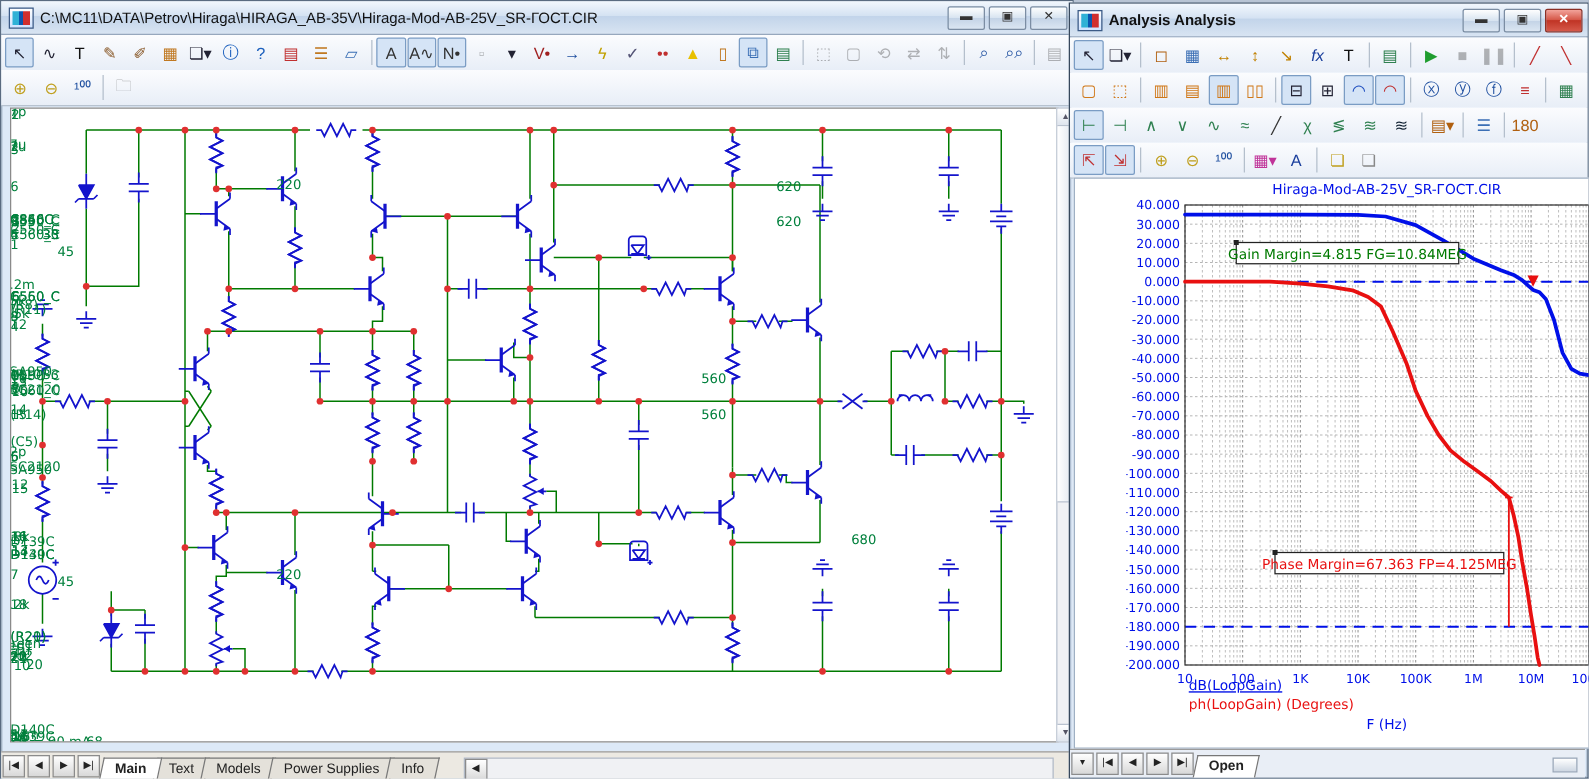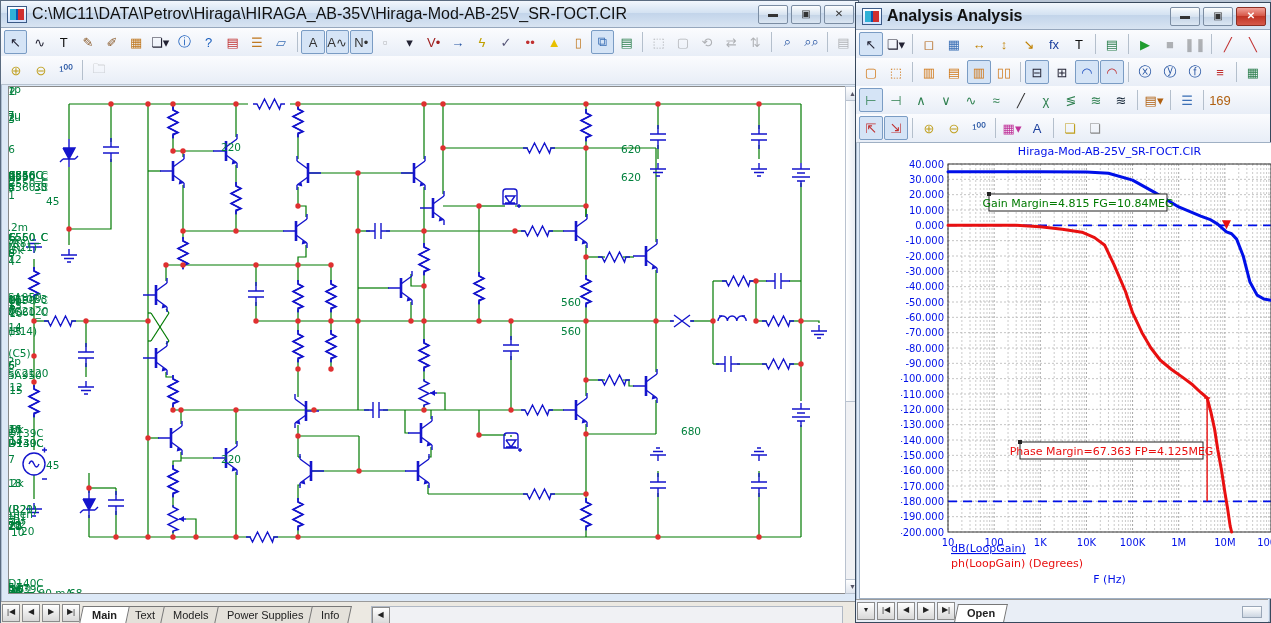--- a/index.html
+++ b/index.html
@@ -3,21 +3,21 @@
 <meta charset="utf-8">
 <style>
   html,body{margin:0;padding:0;background:#9aa7b8;font-family:"Liberation Sans",sans-serif;}
   #stage{position:relative;width:1271px;height:623px;background:#b8c4d4;overflow:hidden;}
   .win{position:absolute;background:#dde9f7;border:1px solid #5a6b80;box-shadow:0 0 0 1px #aebdd0 inset;}
   .titlebar{height:26px;display:flex;align-items:center;padding:0 4px;
     background:linear-gradient(#f2f7fd,#d4e2f2 45%,#c2d4ea 46%,#d8e4f2);border-bottom:1px solid #96a7bd;}
   .titlebar .ticon{width:18px;height:15px;margin:0 5px 0 2px;background:linear-gradient(#fff,#cfe2ff);border:1px solid #3b5a86;position:relative;}
   .titlebar .ticon:after{content:"";position:absolute;left:2px;top:2px;right:2px;bottom:2px;
     background:linear-gradient(90deg,#2fb1d6 0 40%,#0a56b0 40% 60%,#d02f2f 60%);}
-  .ttext{font-size:16px;color:#111;white-space:nowrap;overflow:hidden;flex:1;}
+  .ttext{font-size:12px;color:#111;white-space:nowrap;overflow:hidden;flex:1;}
   .winbtns{display:flex;gap:3px;}
   .wbtn{width:28px;height:17px;border:1px solid #7b8da3;border-radius:2px;font-size:10px;line-height:15px;text-align:center;
     background:linear-gradient(#fdfefe,#d7e3f0 50%,#c3d3e6 51%,#dbe6f2);color:#333;}
   .wbtn.close-active{background:linear-gradient(#f2a39a,#d6594a 45%,#c03425 50%,#d6594a);color:#fff;border-color:#8c2f24;font-weight:bold;}
   .toolbar{display:flex;align-items:center;gap:1px;padding:1px 3px;background:linear-gradient(#fbfcfe,#e8eef7);}
   .tb-sep{width:1px;height:20px;background:#b4bfcc;margin:0 3px;}
   .tico{width:22px;height:22px;display:flex;align-items:center;justify-content:center;font-size:13px;color:#223;
     border:1px solid transparent;border-radius:2px;background:transparent;white-space:nowrap;}
   .tico.pressed{border-color:#7a9cc4;background:#d5e4f6;}
   .tico.disabled{opacity:.32;filter:grayscale(1);}
@@ -853,21 +853,21 @@
     </div>
     <div class="toolbar" style="height:26px;flex-wrap:nowrap;">
         <div class="tico pressed">↖</div>
         <div class="tico">❏▾</div>
         <div class="tb-sep"></div>
         <div class="tico" style="color: rgb(176, 96, 16);">◻</div>
         <div class="tico" style="color: rgb(59, 111, 181);">▦</div>
         <div class="tico" style="color: rgb(192, 128, 0);">↔</div>
         <div class="tico" style="color: rgb(192, 128, 0);">↕</div>
         <div class="tico" style="color: rgb(192, 128, 0);">↘</div>
-        <div class="tico" style="color: rgb(27, 63, 157);">fx</div>
+        <div class="tico" style="color: rgb(27, 63, 157); font-style: italic;">fx</div>
         <div class="tico" style="color: rgb(17, 17, 17);">T</div>
         <div class="tb-sep"></div>
         <div class="tico" style="color: rgb(47, 128, 80);">▤</div>
         <div class="tb-sep"></div>
         <div class="tico" style="color: rgb(31, 157, 47);">▶</div>
         <div class="tico disabled">■</div>
         <div class="tico disabled">❚❚</div>
         <div class="tb-sep"></div>
         <div class="tico" style="color: rgb(192, 48, 48);">╱</div>
         <div class="tico" style="color: rgb(192, 48, 48);">╲</div>
@@ -903,21 +903,21 @@
         <div class="tico" style="color: rgb(51, 51, 51);">╱</div>
         <div class="tico" style="color: rgb(47, 128, 80);">χ</div>
         <div class="tico" style="color: rgb(47, 128, 80);">≶</div>
         <div class="tico" style="color: rgb(47, 128, 80);">≋</div>
         <div class="tico" style="color: rgb(17, 34, 51);">≋</div>
         <div class="tb-sep"></div>
         <div class="tico" style="color: rgb(176, 96, 16);">▤▾</div>
         <div class="tb-sep"></div>
         <div class="tico" style="color: rgb(59, 111, 181);">☰</div>
         <div class="tb-sep"></div>
-        <div class="tico" style="color: rgb(176, 96, 16);">169</div>
+        <div class="tico" style="color: rgb(176, 96, 16);">180</div>
       </div>
     <div class="toolbar" style="height:26px;border-bottom:1px solid #b7c2cf;">
         <div class="tico pressed" style="color: rgb(192, 48, 48);">⇱</div>
         <div class="tico pressed" style="color: rgb(192, 48, 48);">⇲</div>
         <div class="tb-sep"></div>
         <div class="tico" style="color: rgb(192, 160, 32);">⊕</div>
         <div class="tico" style="color: rgb(192, 160, 32);">⊖</div>
         <div class="tico" style="color: rgb(32, 80, 160);">¹⁰⁰</div>
         <div class="tb-sep"></div>
         <div class="tico" style="color: rgb(192, 51, 153);">▦▾</div>

